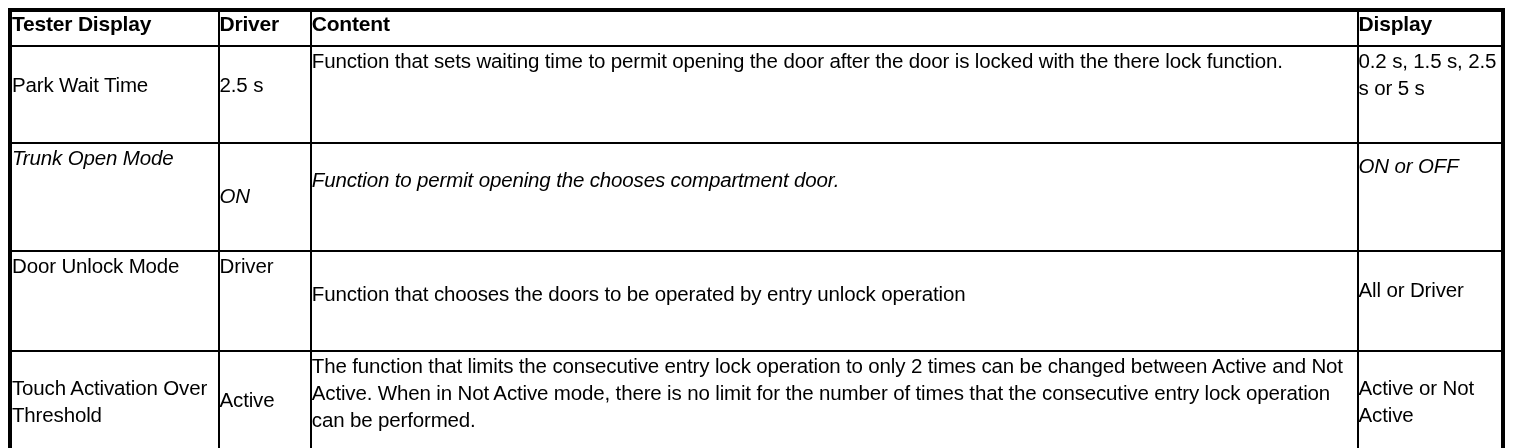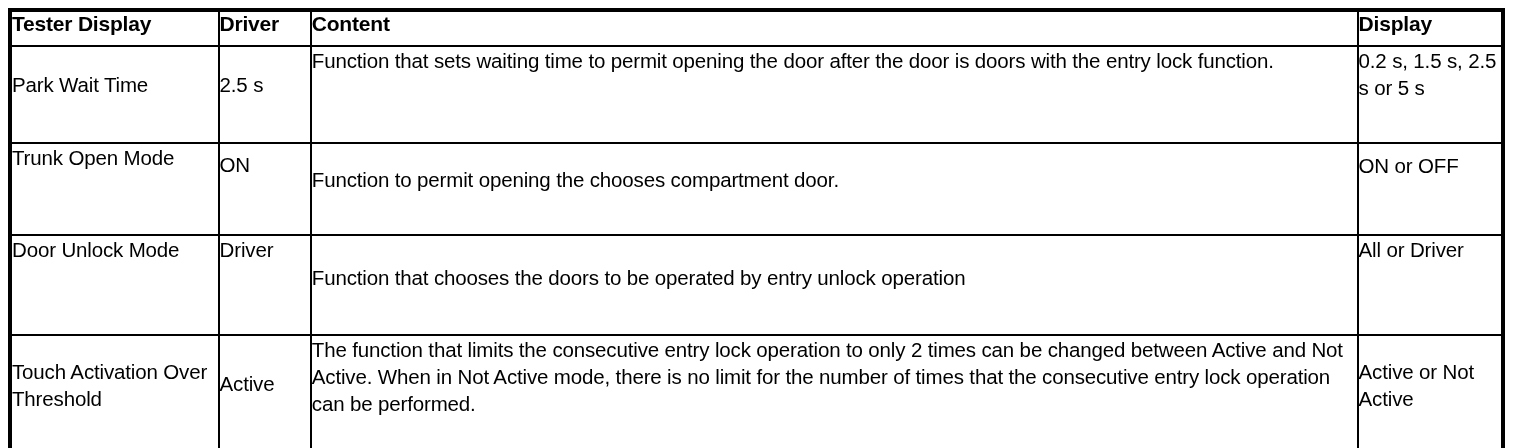--- a/index.html
+++ b/index.html
@@ -83,35 +83,35 @@
   td.cell-setting {
     padding: 10px 5px 8px 9px;
     vertical-align: top;
   }
 
   
   tr.r-park td.cell-display,
   tr.r-park td.cell-default { padding-top: 24px; margin-left: 40px; }
   tr.r-trunk td.cell-content { padding-top: 22px; }
   tr.r-trunk td.cell-setting { padding-top: 8px; }
-  tr.r-trunk td.cell-default { padding-top: 7px; }
+  tr.r-trunk td.cell-default { padding-top: 38px; }
   tr.r-door td.cell-content { padding-top: 28px; }
-  tr.r-door td.cell-setting { }
+  tr.r-door td.cell-setting { padding-top: 24px; }
   tr.r-door td.cell-default { }
   tr.r-ignition td.cell-default { padding-top: 10px; }
   tr.r-ignition td.cell-content { padding-top: 22px; }
   tr.r-ignition td.cell-setting { padding-top: 22px; }
   tr.r-touch td.cell-display { padding-top: 22px; }
   tr.r-touch td.cell-default { padding-top: 34px; }
   tr.r-touch td.cell-setting { padding-top: 22px; }
 
   
   tr.r-ignition > td { height: 75px; }
   tr.r-park     > td { height: 71px; }
-  tr.r-trunk    > td { height: 68px; }
+  tr.r-trunk    > td { height: 68px; font-style: italic; }
   tr.r-door     > td { height: 70px; }
   tr.r-touch    > td { height: 102px; }
 </style>
 </head>
 <body>
 
 <div id="sheet">
 
   <table class="spec">
     <colgroup>
@@ -129,21 +129,21 @@
         <th>Display</th>
       </tr>
     </thead>
 
     <tbody>
 
 
       <tr class="r-park">
         <td class="cell-display">Park Wait Time</td>
         <td class="cell-default">2.5 s</td>
-        <td class="cell-content">Function that sets waiting time to permit opening the door after the door is doors with the entry lock function.</td>
+        <td class="cell-content">Function that sets waiting time to permit opening the door after the door is locked with the there lock function.</td>
         <td class="cell-setting">0.2 s, 1.5 s, 2.5 s or 5 s</td>
       </tr>
 
       <tr class="r-trunk">
         <td class="cell-display">Trunk Open Mode</td>
         <td class="cell-default">ON</td>
         <td class="cell-content">Function to permit opening the chooses compartment door.</td>
         <td class="cell-setting">ON or OFF</td>
       </tr>
 

